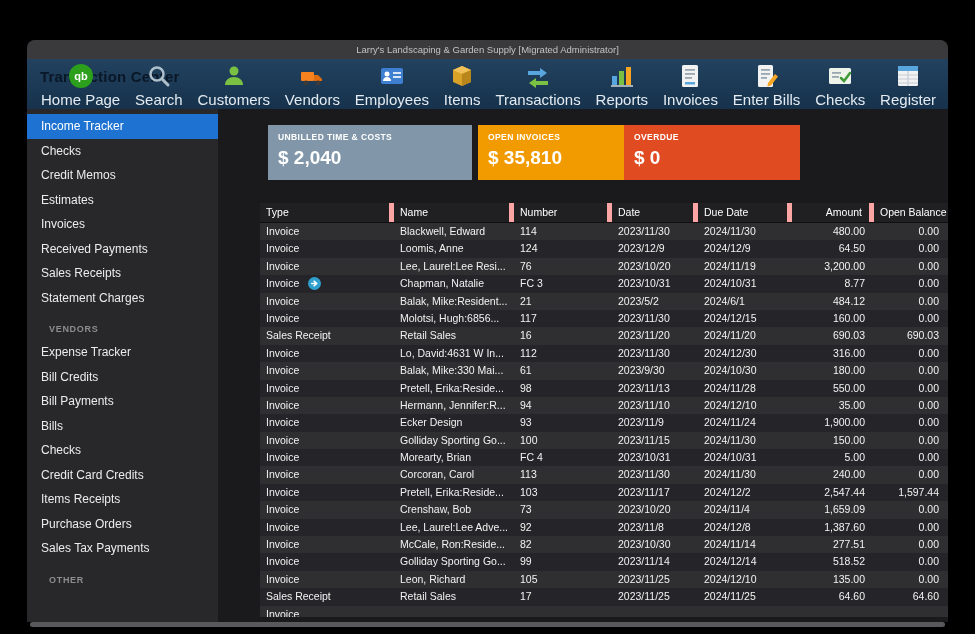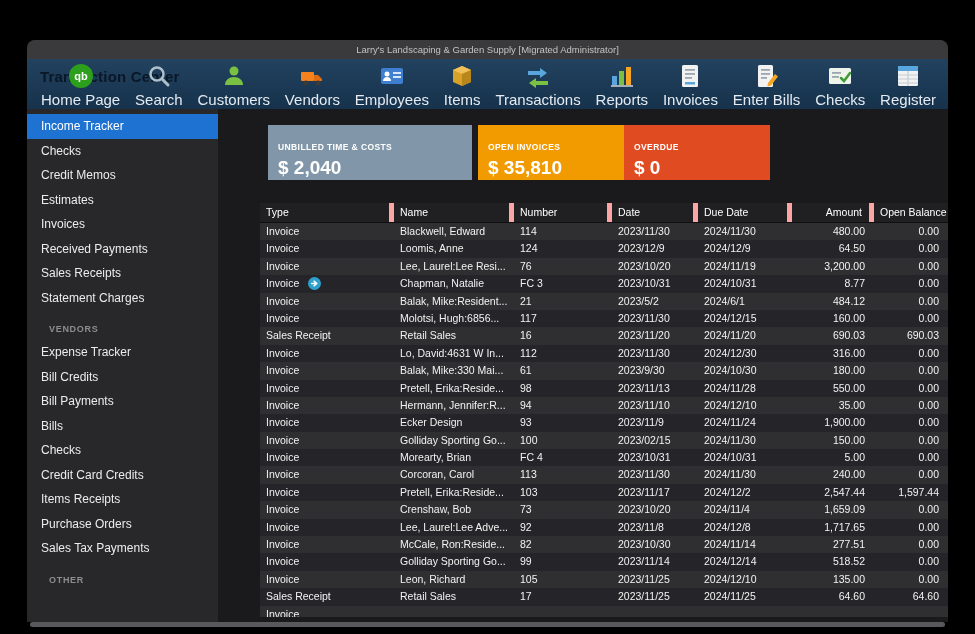--- a/index.html
+++ b/index.html
@@ -51,24 +51,24 @@
   .side-item.selected { background: #1e73d2; color: #fff; }
   .side-header {
     margin-top: 8px; height: 22px; line-height: 22px; padding-left: 22px;
     font-size: 9px; font-weight: bold; color: #8d8d90; letter-spacing: 0.7px;
     white-space: nowrap;
   }
 
   .main { flex: 1; background: #1a1a1c; overflow: hidden; }
 
   .tiles { display: flex; margin: 16px 8px 0 8px; }
-  .tile { height: 55px; padding: 17px 10px; color: #fff; cursor: pointer; overflow: hidden; }
+  .tile { height: 55px; padding: 7px 10px; color: #fff; cursor: pointer; overflow: hidden; }
   .tile-0 { width: 204px; margin-right: 6px; }
   .tile-1 { width: 146px; }
-  .tile-2 { width: 146px; margin-right: 23px; }
+  .tile-2 { width: 176px; margin-right: 23px; }
   .tile-3 { width: 198px; }
   .tile.selected { border: 2px solid #d7e76b; padding: 5px 8px; }
   .tile-label { font-size: 8.5px; font-weight: bold; letter-spacing: 0.4px; white-space: nowrap; }
   .tile-value { font-size: 19px; font-weight: bold; margin-top: 5px; }
 
   .table-wrap { margin-top: 23px; height: 414px; overflow: hidden; }
   .tgrid { display: grid; grid-template-columns: 134px 120px 98px 86px 94px 82px 1fr; }
   .thead { height: 20px; background: #202023; border-bottom: 1px solid #101012; }
   .hcell {
     font-size: 10.5px; color: #fff; line-height: 19px; padding: 0 6px;
@@ -572,21 +572,21 @@
                 <div class="cell c0">
                   <span>Invoice</span>
                 </div>
                 <div class="cell c1">
                   <span>Golliday Sporting Go...</span>
                 </div>
                 <div class="cell c2">
                   <span>100</span>
                 </div>
                 <div class="cell c3">
-                  <span>2023/02/15</span>
+                  <span>2023/11/15</span>
                 </div>
                 <div class="cell c4">
                   <span>2024/11/30</span>
                 </div>
                 <div class="cell c5 num">
                   <span>150.00</span>
                 </div>
                 <div class="cell c6 num">
                   <span>0.00</span>
                 </div>
@@ -693,21 +693,21 @@
                 <div class="cell c2">
                   <span>92</span>
                 </div>
                 <div class="cell c3">
                   <span>2023/11/8</span>
                 </div>
                 <div class="cell c4">
                   <span>2024/12/8</span>
                 </div>
                 <div class="cell c5 num">
-                  <span>1,717.65</span>
+                  <span>1,387.60</span>
                 </div>
                 <div class="cell c6 num">
                   <span>0.00</span>
                 </div>
               </div>
               <div class="trow tgrid light">
                 <div class="cell c0">
                   <span>Invoice</span>
                 </div>
                 <div class="cell c1">

